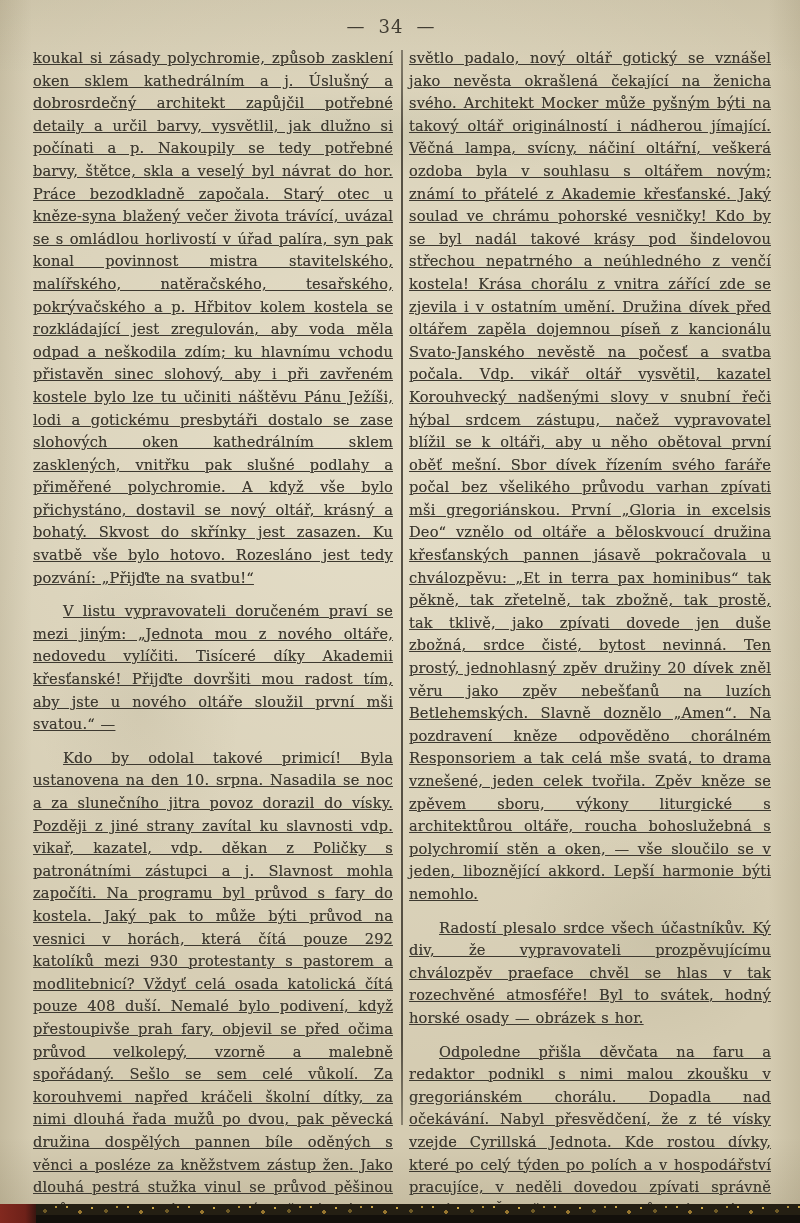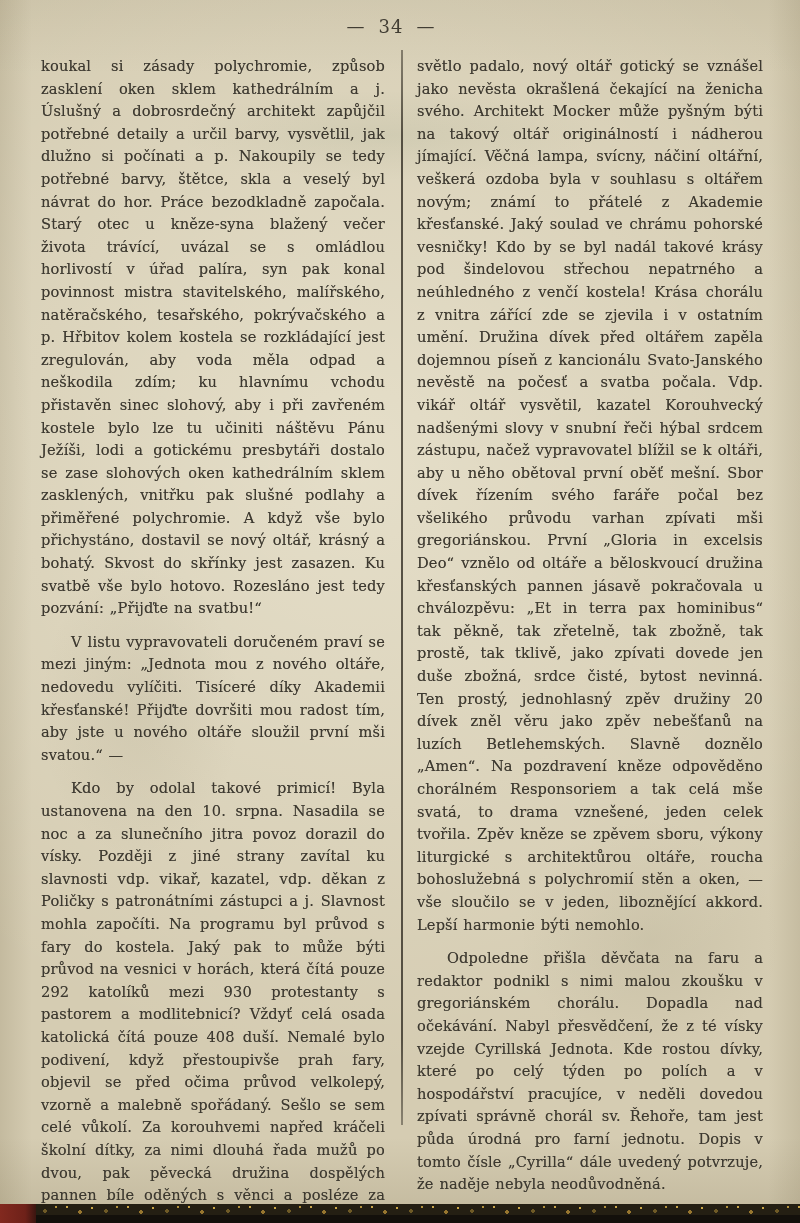--- a/index.html
+++ b/index.html
@@ -35,21 +35,21 @@
   .column{
     position:absolute;top:47px;
     font-size:14.6px;line-height:22.6px;
     text-align:justify;
     letter-spacing:0.15px;word-spacing:1px;
     color:#3d3930;
     text-shadow:0 0 0.5px rgba(61,57,48,0.55);
   }
   .col-left{left:33px;width:360px;}
   .col-right{left:409px;width:362px;}
-  .column p{margin:8px;}
+  .column p{margin:0;text-decoration:underline;}
   .column p.spaced{margin-top:11px;}
   .column p.indent{text-indent:30px;}
 
   .column-divider{
     position:absolute;left:401px;top:50px;width:2px;height:1075px;
     background:linear-gradient(180deg, rgba(62,57,46,0.55), rgba(62,57,46,0.85) 8%, rgba(62,57,46,0.85) 92%, rgba(62,57,46,0.5));
   }
 
   .edge-marble{
     position:absolute;left:0;top:1204px;width:800px;height:12px;
@@ -87,20 +87,21 @@
   <div class="column col-left">
     <p>koukal si zásady polychromie, způsob zasklení oken sklem kathedrálním a j. Úslušný a dobrosrdečný architekt zapůjčil potřebné detaily a určil barvy, vysvětlil, jak dlužno si počínati a p. Nakoupily se tedy potřebné barvy, štětce, skla a veselý byl návrat do hor. Práce bezodkladně započala. Starý otec u kněze-syna blažený večer života trávící, uvázal se s omládlou horlivostí v úřad palíra, syn pak konal povinnost mistra stavitelského, malířského, natěračského, tesařského, pokrývačského a p. Hřbitov kolem kostela se rozkládající jest zregulován, aby voda měla odpad a neškodila zdím; ku hlavnímu vchodu přistavěn sinec slohový, aby i při zavřeném kostele bylo lze tu učiniti náštěvu Pánu Ježíši, lodi a gotickému presbytáři dostalo se zase slohových oken kathedrálním sklem zasklených, vnitřku pak slušné podlahy a přiměřené polychromie. A když vše bylo přichystáno, dostavil se nový oltář, krásný a bohatý. Skvost do skřínky jest zasazen. Ku svatbě vše bylo hotovo. Rozesláno jest tedy pozvání: „Přijďte na svatbu!“</p>
     <p class="spaced indent">V listu vypravovateli doručeném praví se mezi jiným: „Jednota mou z nového oltáře, nedovedu vylíčiti. Tisíceré díky Akademii křesťanské! Přijďte dovršiti mou radost tím, aby jste u nového oltáře sloužil první mši svatou.“ —</p>
     <p class="spaced indent">Kdo by odolal takové primicí! Byla ustanovena na den 10. srpna. Nasadila se noc a za slunečního jitra povoz dorazil do vísky. Později z jiné strany zavítal ku slavnosti vdp. vikař, kazatel, vdp. děkan z Poličky s patronátními zástupci a j. Slavnost mohla započíti. Na programu byl průvod s fary do kostela. Jaký pak to může býti průvod na vesnici v horách, která čítá pouze 292 katolíků mezi 930 protestanty s pastorem a modlitebnicí? Vždyť celá osada katolická čítá pouze 408 duší. Nemalé bylo podivení, když přestoupivše prah fary, objevil se před očima průvod velkolepý, vzorně a malebně spořádaný. Sešlo se sem celé vůkolí. Za korouhvemi napřed kráčeli školní dítky, za nimi dlouhá řada mužů po dvou, pak pěvecká družina dospělých pannen bíle oděných s věnci a posléze za kněžstvem zástup žen. Jako dlouhá pestrá stužka vinul se průvod pěšinou vzhůru ku kostelíku. Mocný zpěv údolím se rozléhal pojiv se v jedno s jásotem zvonů. Radost zářila každému s očí, když přestoupiv prah spatřil okrášlený vnitřek svatyně. „Ah, to je krása!“ tajně z úst vyklouzlo každému. V gotickém presbytáři pěkně polychromovaném, do něhož barevnými okny sklem kathedrálním lomené</p>
   </div>
 
   <div class="column-divider"></div>
 
   <div class="column col-right">
     <p>světlo padalo, nový oltář gotický se vznášel jako nevěsta okrašlená čekající na ženicha svého. Architekt Mocker může pyšným býti na takový oltář originálností i nádherou jímající. Věčná lampa, svícny, náčiní oltářní, veškerá ozdoba byla v souhlasu s oltářem novým; známí to přátelé z Akademie křesťanské. Jaký soulad ve chrámu pohorské vesničky! Kdo by se byl nadál takové krásy pod šindelovou střechou nepatrného a neúhledného z venčí kostela! Krása chorálu z vnitra zářící zde se zjevila i v ostatním umění. Družina dívek před oltářem zapěla dojemnou píseň z kancionálu Svato-Janského nevěstě na počesť a svatba počala. Vdp. vikář oltář vysvětil, kazatel Korouhvecký nadšenými slovy v snubní řeči hýbal srdcem zástupu, načež vypravovatel blížil se k oltáři, aby u něho obětoval první oběť mešní. Sbor dívek řízením svého faráře počal bez všelikého průvodu varhan zpívati mši gregoriánskou. První „Gloria in excelsis Deo“ vznělo od oltáře a běloskvoucí družina křesťanských pannen jásavě pokračovala u chválozpěvu: „Et in terra pax hominibus“ tak pěkně, tak zřetelně, tak zbožně, tak prostě, tak tklivě, jako zpívati dovede jen duše zbožná, srdce čisté, bytost nevinná. Ten prostý, jednohlasný zpěv družiny 20 dívek zněl věru jako zpěv nebešťanů na luzích Betlehemských. Slavně doznělo „Amen“. Na pozdravení kněze odpovědě­no chorálném Responsoriem a tak celá mše svatá, to drama vznešené, jeden celek tvořila. Zpěv kněze se zpěvem sboru, výkony liturgické s architektůrou oltáře, roucha bohoslužebná s polychromií stěn a oken, — vše sloučilo se v jeden, liboznějící akkord. Lepší harmonie býti nemohlo.</p>
+    <p class="spaced indent">Radostí plesalo srdce všech účastníkův. Ký div, že vypravovateli prozpěvujícímu chválozpěv praeface chvěl se hlas v tak rozechvěné atmosféře! Byl to svátek, hodný horské osady — obrázek s hor.</p>
     <p class="spaced indent">Odpoledne přišla děvčata na faru a redaktor podnikl s nimi malou zkoušku v gregoriánském chorálu. Dopadla nad očekávání. Nabyl přesvědčení, že z té vísky vzejde Cyrillská Jednota. Kde rostou dívky, které po celý týden po polích a v hospodářství pracujíce, v neděli dovedou zpívati správně chorál sv. Řehoře, tam jest půda úrodná pro farní jednotu. Dopis v tomto čísle „Cyrilla“ dále uvedený potvrzuje, že naděje nebyla neodůvodněná.</p>
 
   </div>
 
   <div class="edge-marble"></div>
   <div class="edge-black"></div>
   <div class="corner-red"></div>
 
 </div>
 

